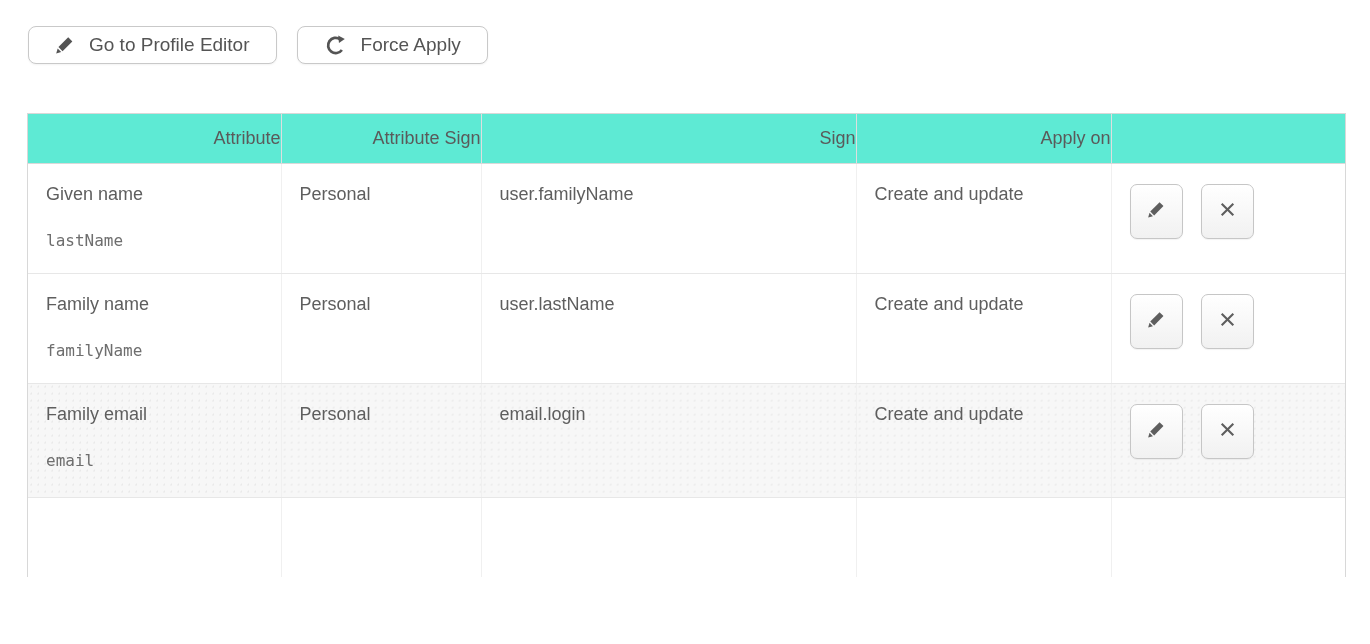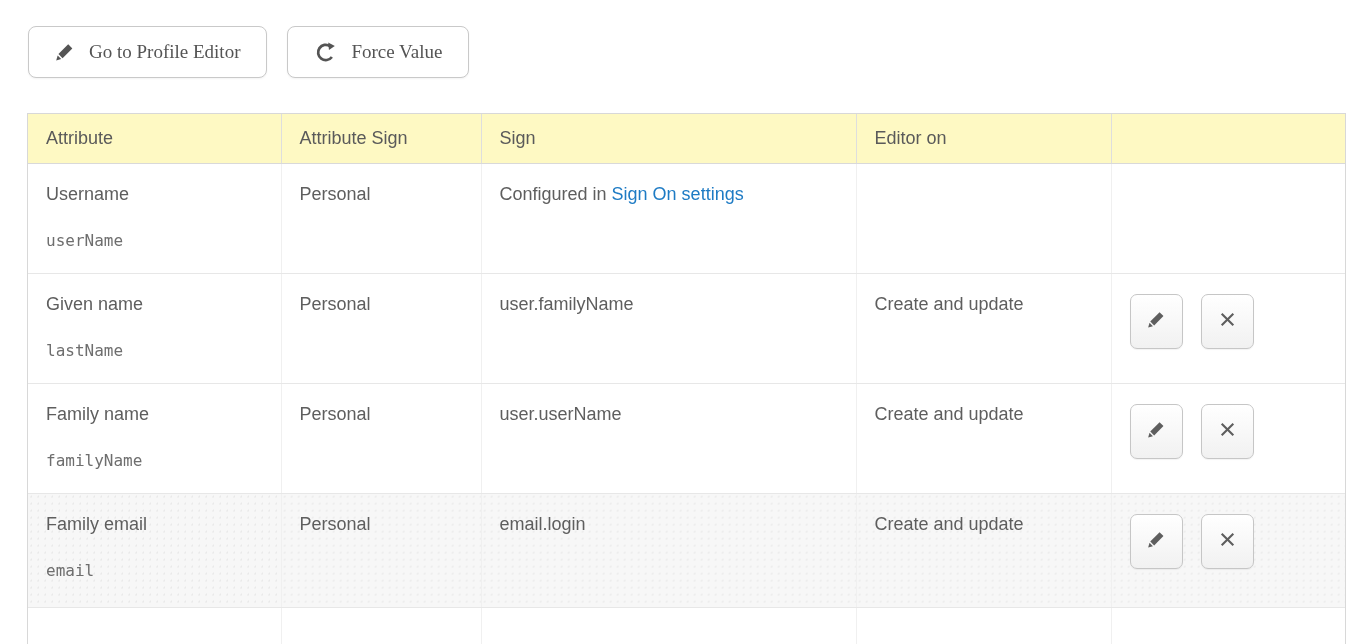--- a/index.html
+++ b/index.html
@@ -13,26 +13,26 @@
   
   .toolbar {
     display: flex;
     gap: 20px;
     padding: 26px 0 0 28px;
   }
   .toolbar-btn {
     display: inline-flex;
     align-items: center;
     gap: 14px;
-    height: 52px;
+    height: 38px;
     padding: 0 26px;
     background: #ffffff;
     border: 1px solid #c9c9c9;
     border-radius: 8px;
-    font-family: Liberation Serif, serif;
+    font-family: Liberation Sans, sans-serif;
     font-size: 19px;
     color: #545454;
     cursor: pointer;
     box-shadow: 0 1px 2px rgba(0,0,0,0.05);
   }
   .toolbar-btn .ico { display: inline-flex; }
 
   
   .table-wrap {
     position: absolute;
@@ -48,22 +48,22 @@
     width: 1317px;
   }
   col.c-attr  { width: 253px; }
   col.c-type  { width: 200px; }
   col.c-value { width: 375px; }
   col.c-apply { width: 255px; }
   col.c-act   { width: 234px; }
 
   thead th {
     height: 49px;
-    background: #fef9c3;
-    text-align: left;
+    background: #5eead4;
+    text-align: right;
     font-weight: normal;
     font-size: 18px;
     color: #5a5a5a;
     padding: 0 0 0 18px;
     vertical-align: middle;
     border-bottom: 1px solid #d9d9d9;
     border-right: 1px solid #dedede;
   }
   thead th:last-child { border-right: none; }
 
@@ -129,56 +129,44 @@
     <span>Go to Profile Editor</span>
   </button>
 
   <button class="toolbar-btn">
     <span class="ico">
       <svg width="23" height="23" viewBox="0 0 22 22">
         <path d="M15.3 4.9 A7.3 7.3 0 1 0 17.1 15.3" fill="none" stroke="#545454" stroke-width="2.6"></path>
         <path d="M13.6 1.4 L19.9 4.7 L14.3 8.5 Z" fill="#545454"></path>
       </svg>
     </span>
-    <span>Force Value</span>
+    <span>Force Apply</span>
   </button>
 </div>
 
 <div class="table-wrap">
   <table class="attr-table">
     <colgroup>
       <col class="c-attr">
         <col class="c-type">
         <col class="c-value">
         <col class="c-apply">
         <col class="c-act">
     </colgroup>
     <thead>
       <tr>
         <th>Attribute</th>
         <th>Attribute Sign</th>
         <th>Sign</th>
-        <th>Editor on</th>
+        <th>Apply on</th>
         <th></th>
       </tr>
     </thead>
     <tbody>
 
-      <tr class="row">
-        <td>
-          <div class="attr-label">Username</div>
-          <div class="attr-var">userName</div>
-        </td>
-        <td>Personal</td>
-        <td>
-          <span>Configured in </span><a class="value-link">Sign On settings</a>
-        </td>
-        <td></td>
-        <td></td>
-      </tr>
 
       <tr class="row">
         <td>
           <div class="attr-label">Given name</div>
           <div class="attr-var">lastName</div>
         </td>
         <td>Personal</td>
         <td>user.familyName</td>
         <td>Create and update</td>
         <td>
@@ -201,21 +189,21 @@
           </div>
         </td>
       </tr>
 
       <tr class="row">
         <td>
           <div class="attr-label">Family name</div>
           <div class="attr-var">familyName</div>
         </td>
         <td>Personal</td>
-        <td>user.userName</td>
+        <td>user.lastName</td>
         <td>Create and update</td>
         <td>
           <div class="actions">
             <button class="icon-btn">
               <span>
                 <svg width="19" height="19" viewBox="0 0 18 18">
                   <path d="M11.9 2.1 L15.6 5.8 L6.8 14.6 L3.1 10.9 Z" fill="#5e5e5e"></path>
                   <path d="M2.4 12.1 L5.6 15.3 L1.1 16.6 Z" fill="#5e5e5e"></path>
                 </svg>
               </span>

